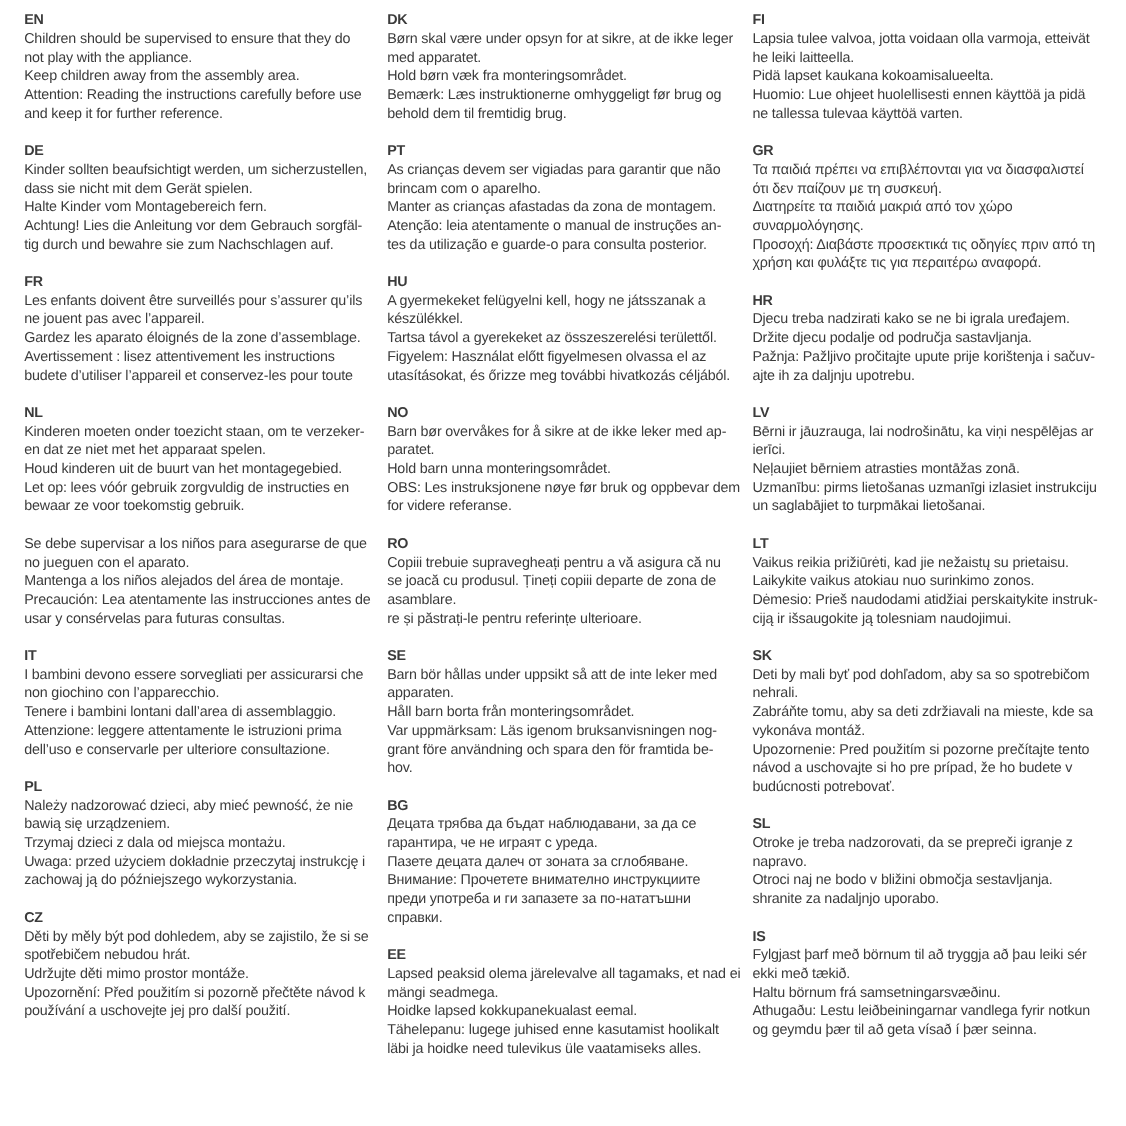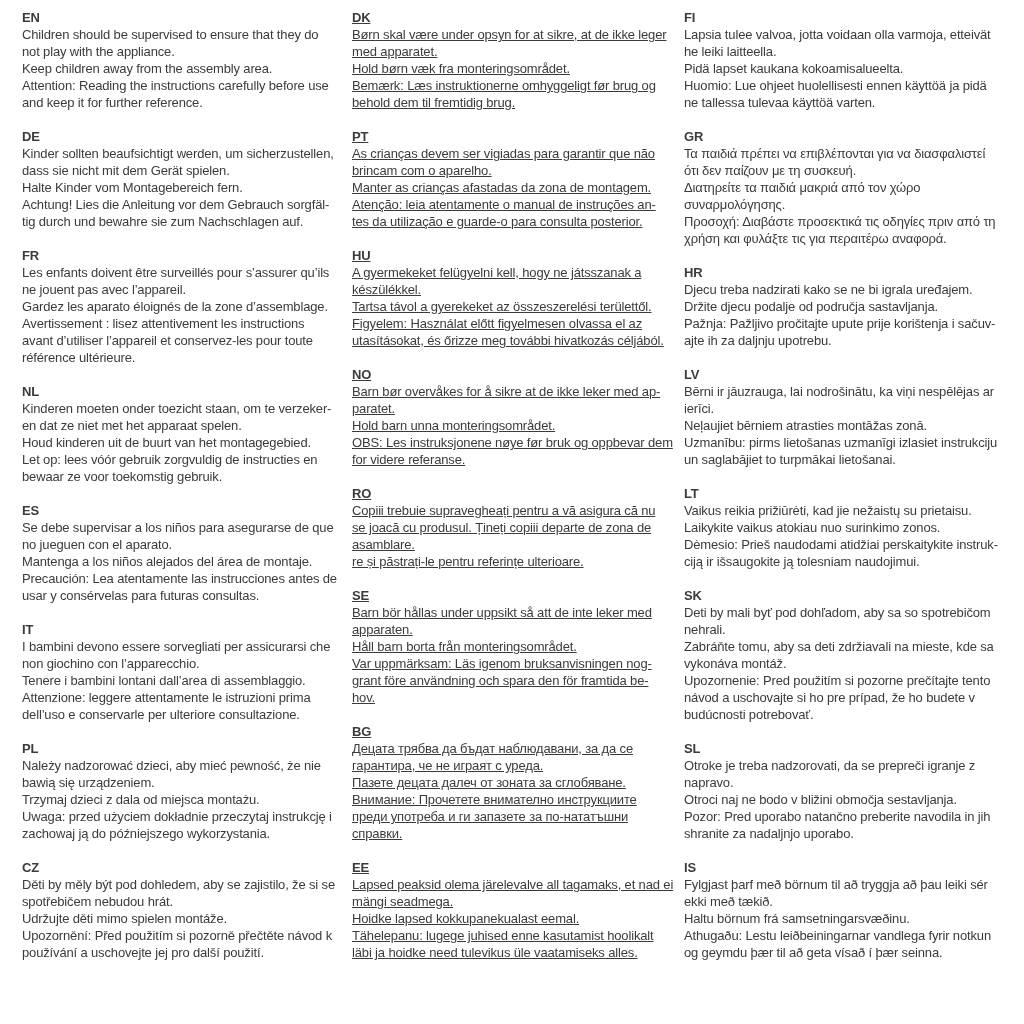--- a/index.html
+++ b/index.html
@@ -15,21 +15,21 @@
     color: #3b3b3b;
   }
   main[data-name="instruction-sheet"] {
     position: absolute;
     left: 22px;
     top: 9px;
     display: flex;
   }
   .col { flex: none; }
   .col:nth-child(1) { width: 330px; }
-  .col:nth-child(2) { width: 332px; text-decoration: underline; }
+  .col:nth-child(2) { width: 332px; }
   .col:nth-child(3) { width: 320px; }
   .lang-section { margin: 0 0 17px 0; }
   .lang-code,
   .line {
     font-size: 13px;
     line-height: 17px;
     letter-spacing: -0.15px;
     white-space: nowrap;
   }
   .lang-code { font-weight: bold; }
@@ -54,33 +54,31 @@
         <div class="line" data-name="instruction-line">Halte Kinder vom Montagebereich fern.</div>
         <div class="line" data-name="instruction-line">Achtung! Lies die Anleitung vor dem Gebrauch sorgfäl-</div>
         <div class="line" data-name="instruction-line">tig durch und bewahre sie zum Nachschlagen auf.</div>
       </section>
       <section class="lang-section" data-name="language-section-fr">
         <div class="lang-code" data-name="language-code">FR</div>
         <div class="line" data-name="instruction-line">Les enfants doivent être surveillés pour s’assurer qu’ils</div>
         <div class="line" data-name="instruction-line">ne jouent pas avec l’appareil.</div>
         <div class="line" data-name="instruction-line">Gardez les aparato éloignés de la zone d’assemblage.</div>
         <div class="line" data-name="instruction-line">Avertissement : lisez attentivement les instructions</div>
-        <div class="line" data-name="instruction-line">avant d’utiliser l’appareil et conservez-les pour toute</div>
-        <div class="line" data-name="instruction-line">référence ultérieure.</div>
+        <div class="line" data-name="instruction-line">budete d’utiliser l’appareil et conservez-les pour toute</div>
       </section>
       <section class="lang-section" data-name="language-section-nl">
         <div class="lang-code" data-name="language-code">NL</div>
         <div class="line" data-name="instruction-line">Kinderen moeten onder toezicht staan, om te verzeker-</div>
         <div class="line" data-name="instruction-line">en dat ze niet met het apparaat spelen.</div>
         <div class="line" data-name="instruction-line">Houd kinderen uit de buurt van het montagegebied.</div>
         <div class="line" data-name="instruction-line">Let op: lees vóór gebruik zorgvuldig de instructies en</div>
         <div class="line" data-name="instruction-line">bewaar ze voor toekomstig gebruik.</div>
       </section>
       <section class="lang-section" data-name="language-section-es">
-        <div class="lang-code" data-name="language-code">ES</div>
         <div class="line" data-name="instruction-line">Se debe supervisar a los niños para asegurarse de que</div>
         <div class="line" data-name="instruction-line">no jueguen con el aparato.</div>
         <div class="line" data-name="instruction-line">Mantenga a los niños alejados del área de montaje.</div>
         <div class="line" data-name="instruction-line">Precaución: Lea atentamente las instrucciones antes de</div>
         <div class="line" data-name="instruction-line">usar y consérvelas para futuras consultas.</div>
       </section>
       <section class="lang-section" data-name="language-section-it">
         <div class="lang-code" data-name="language-code">IT</div>
         <div class="line" data-name="instruction-line">I bambini devono essere sorvegliati per assicurarsi che</div>
         <div class="line" data-name="instruction-line">non giochino con l’apparecchio.</div>
@@ -93,21 +91,21 @@
         <div class="line" data-name="instruction-line">Należy nadzorować dzieci, aby mieć pewność, że nie</div>
         <div class="line" data-name="instruction-line">bawią się urządzeniem.</div>
         <div class="line" data-name="instruction-line">Trzymaj dzieci z dala od miejsca montażu.</div>
         <div class="line" data-name="instruction-line">Uwaga: przed użyciem dokładnie przeczytaj instrukcję i</div>
         <div class="line" data-name="instruction-line">zachowaj ją do późniejszego wykorzystania.</div>
       </section>
       <section class="lang-section" data-name="language-section-cz">
         <div class="lang-code" data-name="language-code">CZ</div>
         <div class="line" data-name="instruction-line">Děti by měly být pod dohledem, aby se zajistilo, že si se</div>
         <div class="line" data-name="instruction-line">spotřebičem nebudou hrát.</div>
-        <div class="line" data-name="instruction-line">Udržujte děti mimo spielen montáže.</div>
+        <div class="line" data-name="instruction-line">Udržujte děti mimo prostor montáže.</div>
         <div class="line" data-name="instruction-line">Upozornění: Před použitím si pozorně přečtěte návod k</div>
         <div class="line" data-name="instruction-line">používání a uschovejte jej pro další použití.</div>
       </section>
     </div>
   <div class="col" data-name="column-2">
       <section class="lang-section" data-name="language-section-dk">
         <div class="lang-code" data-name="language-code">DK</div>
         <div class="line" data-name="instruction-line">Børn skal være under opsyn for at sikre, at de ikke leger</div>
         <div class="line" data-name="instruction-line">med apparatet.</div>
         <div class="line" data-name="instruction-line">Hold børn væk fra monteringsområdet.</div>
@@ -220,21 +218,20 @@
         <div class="line" data-name="instruction-line">vykonáva montáž.</div>
         <div class="line" data-name="instruction-line">Upozornenie: Pred použitím si pozorne prečítajte tento</div>
         <div class="line" data-name="instruction-line">návod a uschovajte si ho pre prípad, že ho budete v</div>
         <div class="line" data-name="instruction-line">budúcnosti potrebovať.</div>
       </section>
       <section class="lang-section" data-name="language-section-sl">
         <div class="lang-code" data-name="language-code">SL</div>
         <div class="line" data-name="instruction-line">Otroke je treba nadzorovati, da se prepreči igranje z</div>
         <div class="line" data-name="instruction-line">napravo.</div>
         <div class="line" data-name="instruction-line">Otroci naj ne bodo v bližini območja sestavljanja.</div>
-        <div class="line" data-name="instruction-line">Pozor: Pred uporabo natančno preberite navodila in jih</div>
         <div class="line" data-name="instruction-line">shranite za nadaljnjo uporabo.</div>
       </section>
       <section class="lang-section" data-name="language-section-is">
         <div class="lang-code" data-name="language-code">IS</div>
         <div class="line" data-name="instruction-line">Fylgjast þarf með börnum til að tryggja að þau leiki sér</div>
         <div class="line" data-name="instruction-line">ekki með tækið.</div>
         <div class="line" data-name="instruction-line">Haltu börnum frá samsetningarsvæðinu.</div>
         <div class="line" data-name="instruction-line">Athugaðu: Lestu leiðbeiningarnar vandlega fyrir notkun</div>
         <div class="line" data-name="instruction-line">og geymdu þær til að geta vísað í þær seinna.</div>
       </section>

